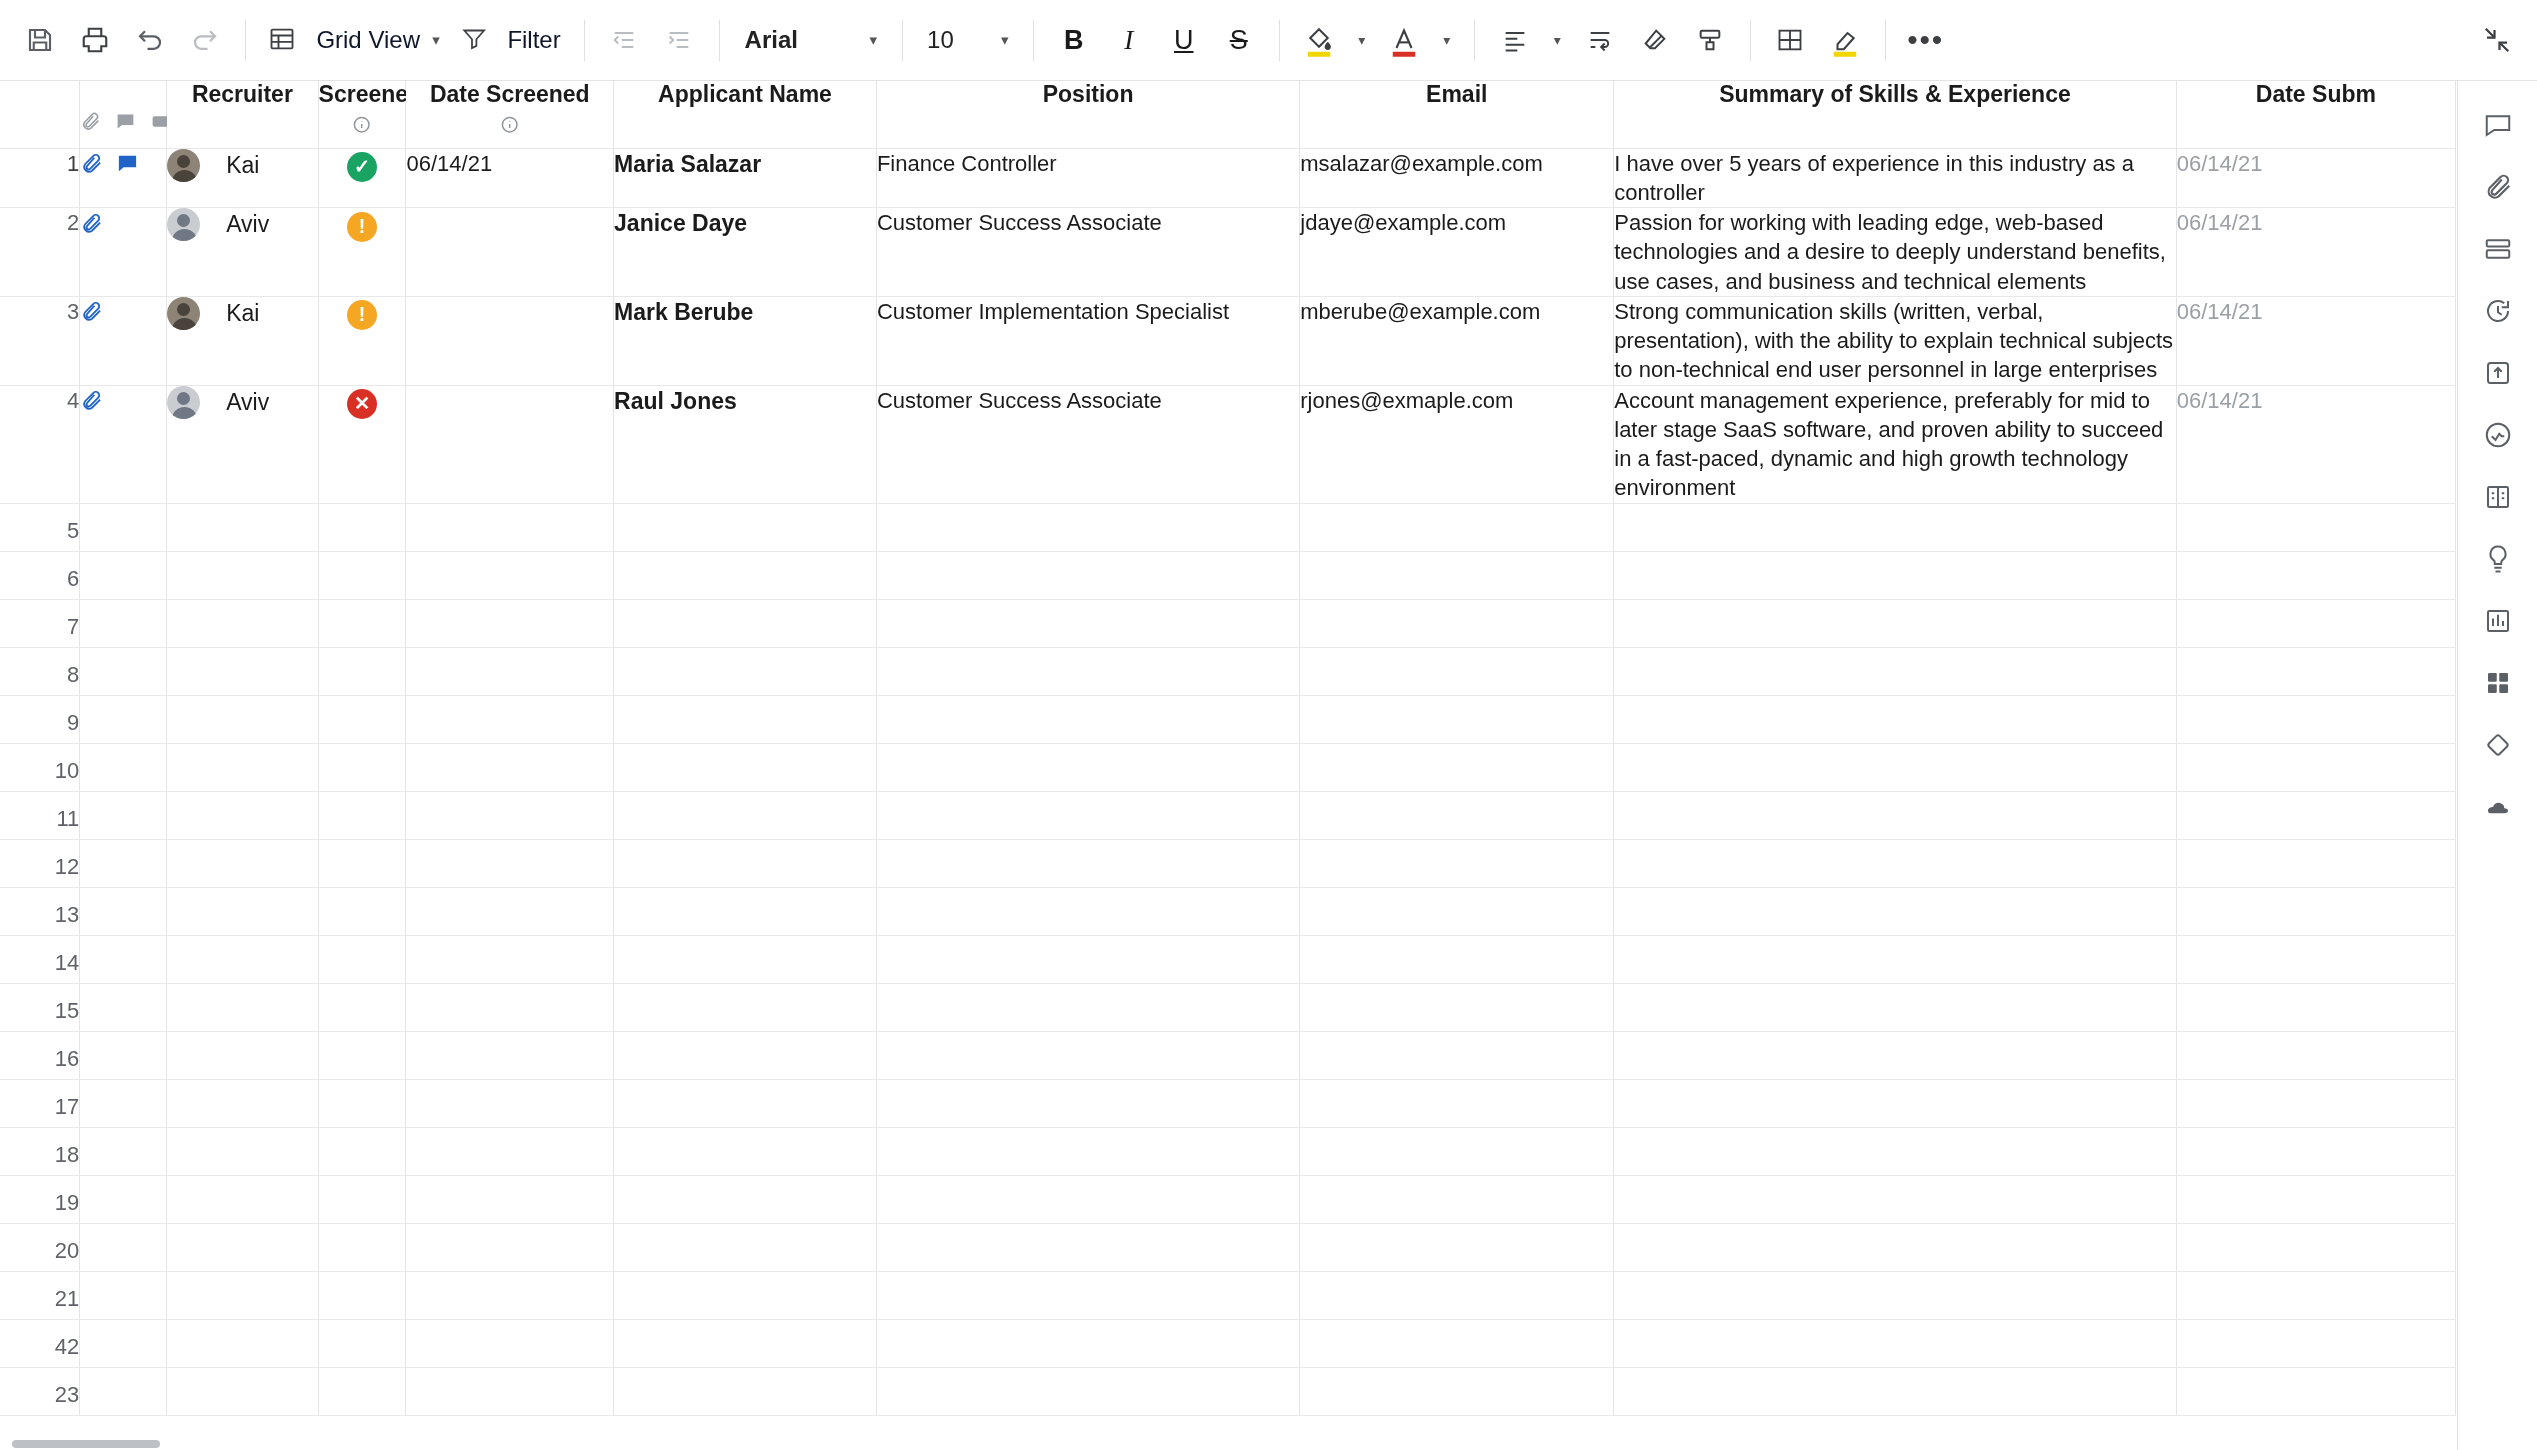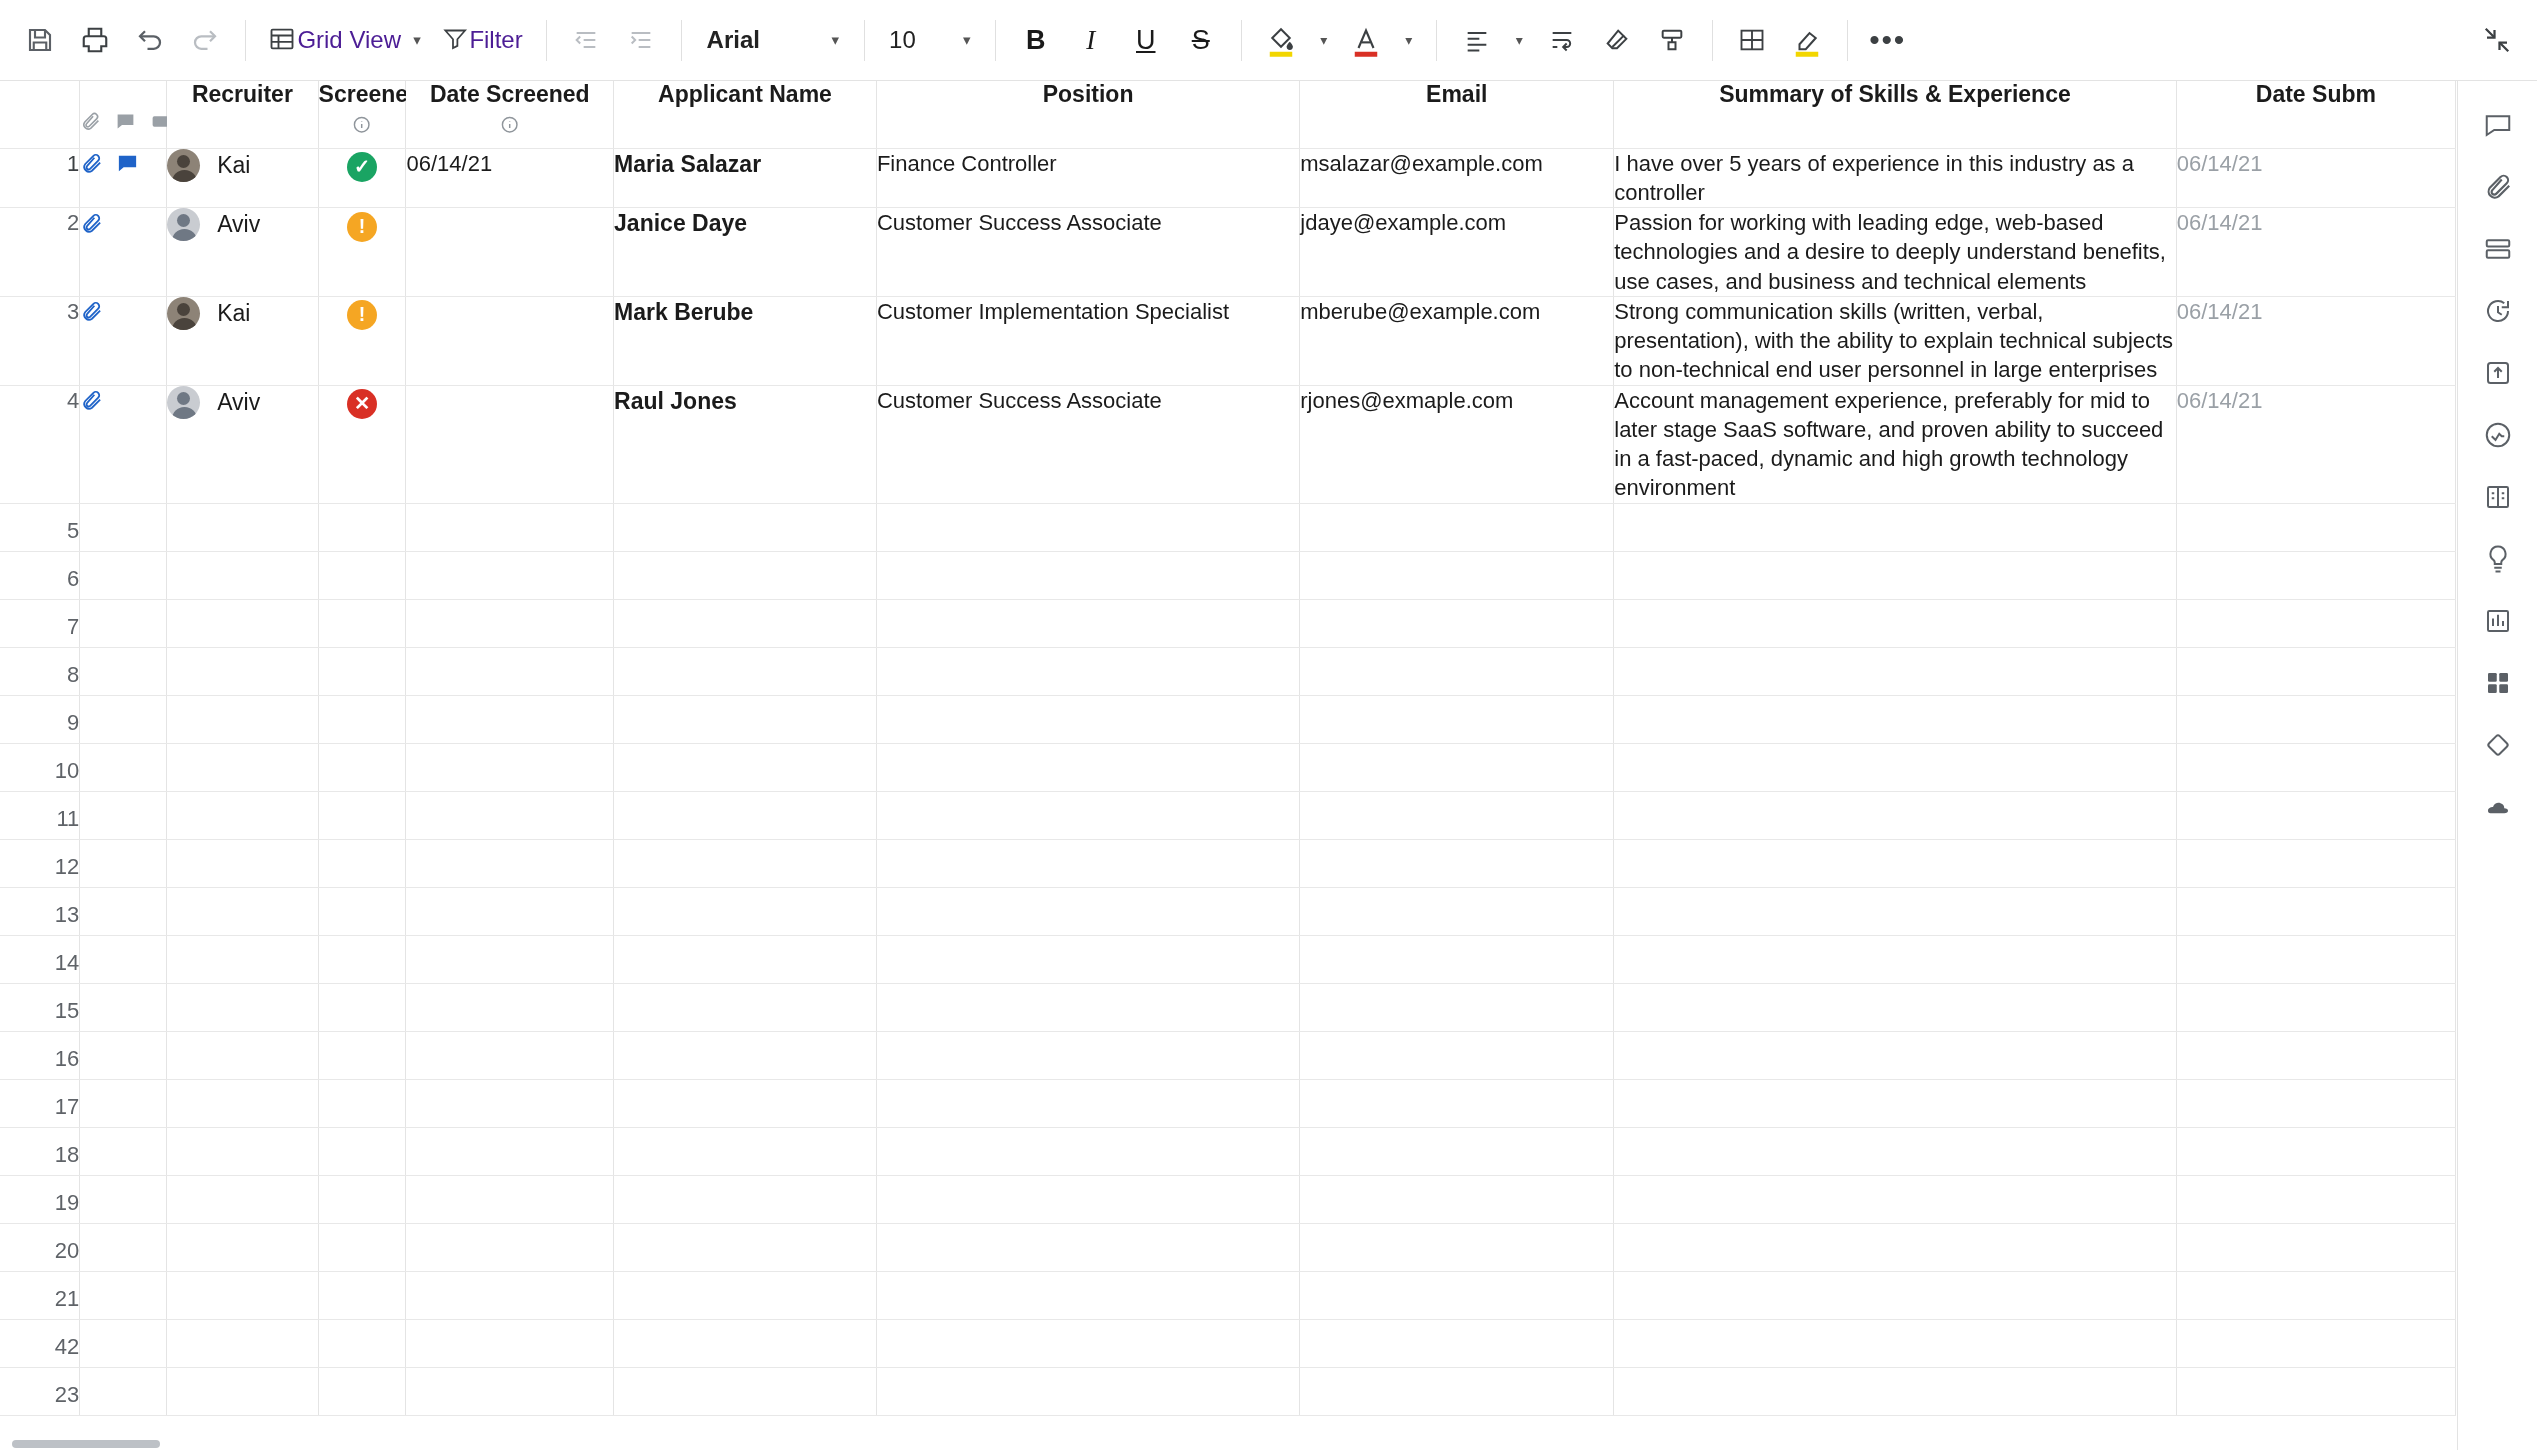--- a/index.html
+++ b/index.html
@@ -38,22 +38,22 @@
   }
   .tb-btn svg { display: block; }
   .tb-sep {
     width: 0.9px; height: 41px;
     background: #e0e0e0;
     margin: 0 12.3px;
     flex: 0 0 0.9px;
   }
   .tb-label {
     font-size: 24px;
-    color: #4c1d95;
-    margin-left: 1px;
+    color: #0f172a;
+    margin-left: 20px;
     white-space: nowrap;
   }
   .tb-caret {
     margin-left: 12.3px;
     color: #555;
     font-size: 15px;
   }
   .tb-pill {
     display: flex; align-items: center;
     height: 55px;
@@ -186,21 +186,21 @@
     font-size: 22px;
     padding: 16px 12.3px 0 0;
     text-align: right;
   }
   tr.r1 td.col-rownum { color: #3c4043; }
   .cell-icons {
     display: flex; align-items: center; gap: 12.3px;
     padding-top: 3.5px;
   }
   .recruiter-cell {
-    display: flex; align-items: center; gap: 17px;
+    display: flex; align-items: center; gap: 26px;
   }
   .avatar {
     width: 33px; height: 33px;
     border-radius: 50%;
     background: #c9ccd1;
     flex: 0 0 33px;
     overflow: hidden;
     position: relative;
   }
   .avatar .head {

